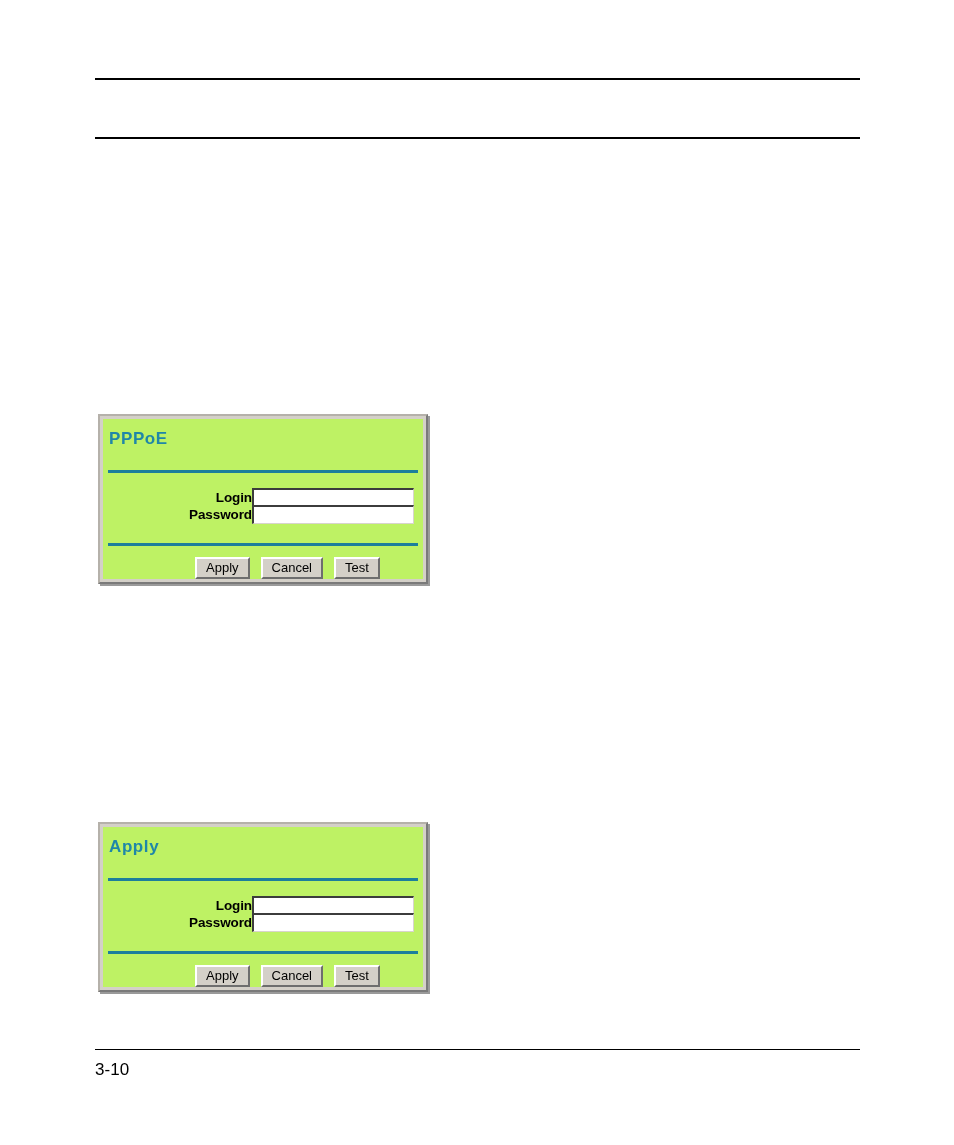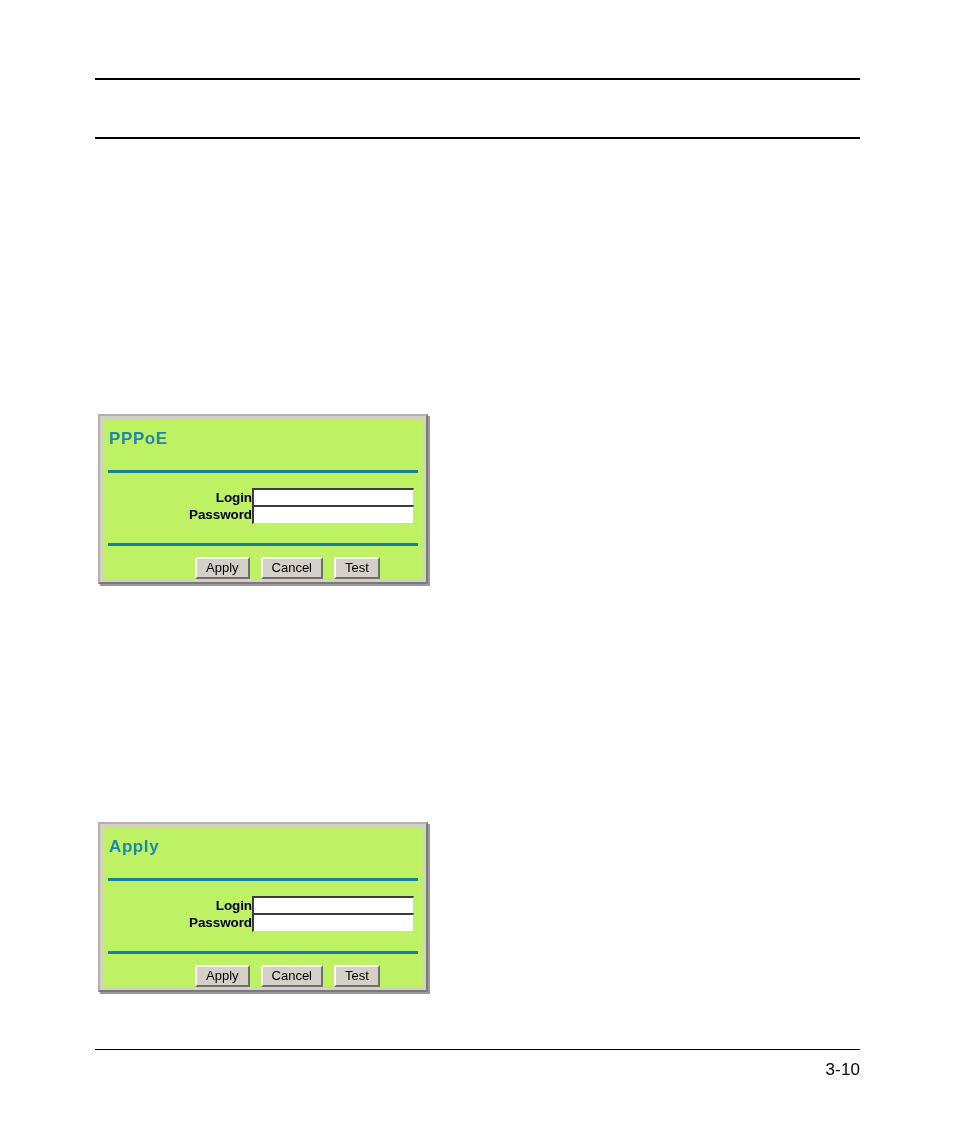--- a/index.html
+++ b/index.html
@@ -30,21 +30,21 @@
 
   
   .footer-row {
     position: absolute;
     left: 95px;
     top: 1057px;
     width: 765px;
     height: 26px;
     display: flex;
     align-items: center;
-    justify-content: flex-end;
+    justify-content: flex-start;
     font-size: 17px;
     letter-spacing: 0.1px;
   }
   .footer-page  { white-space: nowrap; }
   .footer-title { white-space: nowrap; }
 
   
   .panel {
     position: absolute;
     box-sizing: border-box;

